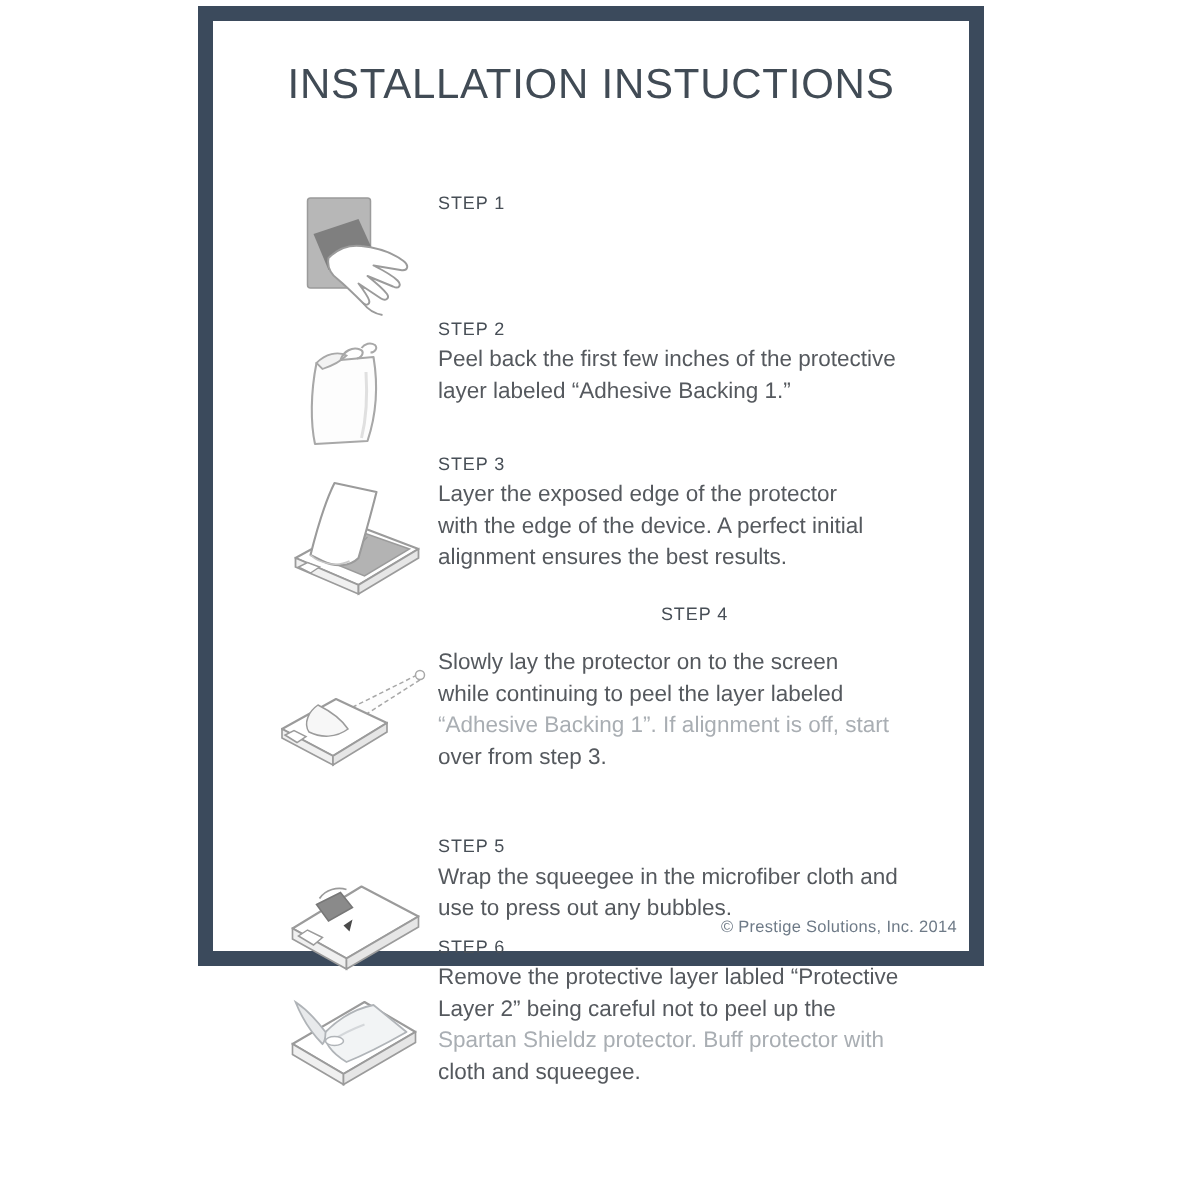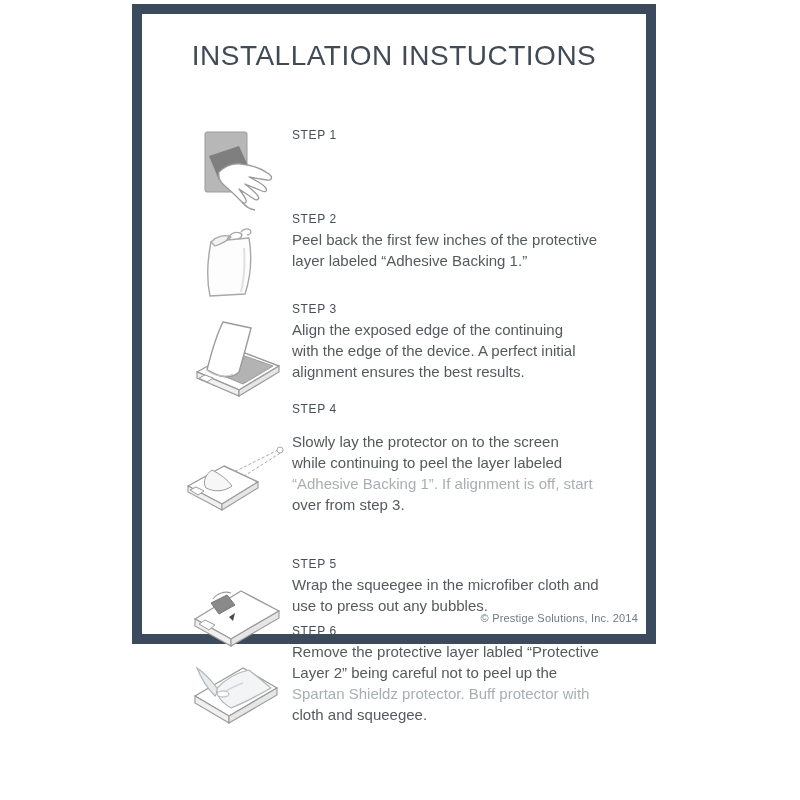--- a/index.html
+++ b/index.html
@@ -51,21 +51,21 @@
     letter-spacing: 0.6px;
     color: #474e56;
     margin: 0 0 3px 0;
   }
   .step-line {
     font-size: 15px;
     line-height: 21px;
     color: #55595e;
   }
   .step-line.light { color: #a9aeb3; }
-  .gap-after { margin-bottom: 15px; }
+  .gap-after { margin-bottom: 15px; text-align: center; }
 
   .step1 { top: 112px; }
   .step2 { top: 196px; }
   .step3 { top: 286px; }
   .step4 { top: 386px; }
   .step5 { top: 493px; margin-top: 48px; }
   .step6 { top: 608px; }
 
   .step1 .icon-cell { margin-top: 2px; }
   .step2 .icon-cell { margin-top: 18px; }
@@ -133,21 +133,21 @@
         <polygon points="50,76 50,82 90,58 90,52" fill="#e6e6e6" stroke="#9b9b9b" stroke-width="1.2"></polygon>
         <polygon points="20,56 54,70 84,52 50,40" fill="#b3b3b3" stroke="#9b9b9b" stroke-width="1"></polygon>
         <line x1="56" y1="44" x2="38" y2="62" stroke="#9b9b9b" stroke-width="0.8"></line>
         <path d="M18,56 C22,40 28,20 34,8 L62,14 C58,30 54,44 50,58 C44,64 34,64 26,60 Z" fill="#ffffff" stroke="#9b9b9b" stroke-width="1.4" stroke-linejoin="round"></path>
         <path d="M18,56 C24,62 36,64 44,60" fill="none" stroke="#c9c9c9" stroke-width="1"></path>
         <polygon points="10,64 18,68 24,64 16,61" fill="#ffffff" stroke="#9b9b9b" stroke-width="1"></polygon>
       </svg>
     </div>
     <div class="text-cell">
       <div class="step-heading">STEP 3</div>
-      <div class="step-line">Align the exposed edge of the continuing</div>
+      <div class="step-line">Layer the exposed edge of the protector</div>
       <div class="step-line">with the edge of the device. A perfect initial</div>
       <div class="step-line">alignment ensures the best results.</div>
     </div>
   </div>
 
   <div class="step step4">
     <div class="icon-cell">
       <svg width="110" height="78" viewBox="0 0 110 78">
         <polyline points="44,36 96,10 100,12 56,40" fill="#fdfdfd" stroke="#a8a8a8" stroke-width="1" stroke-dasharray="3,2"></polyline>
         <circle cx="98" cy="10" r="3" fill="#ffffff" stroke="#a8a8a8" stroke-width="1"></circle>

